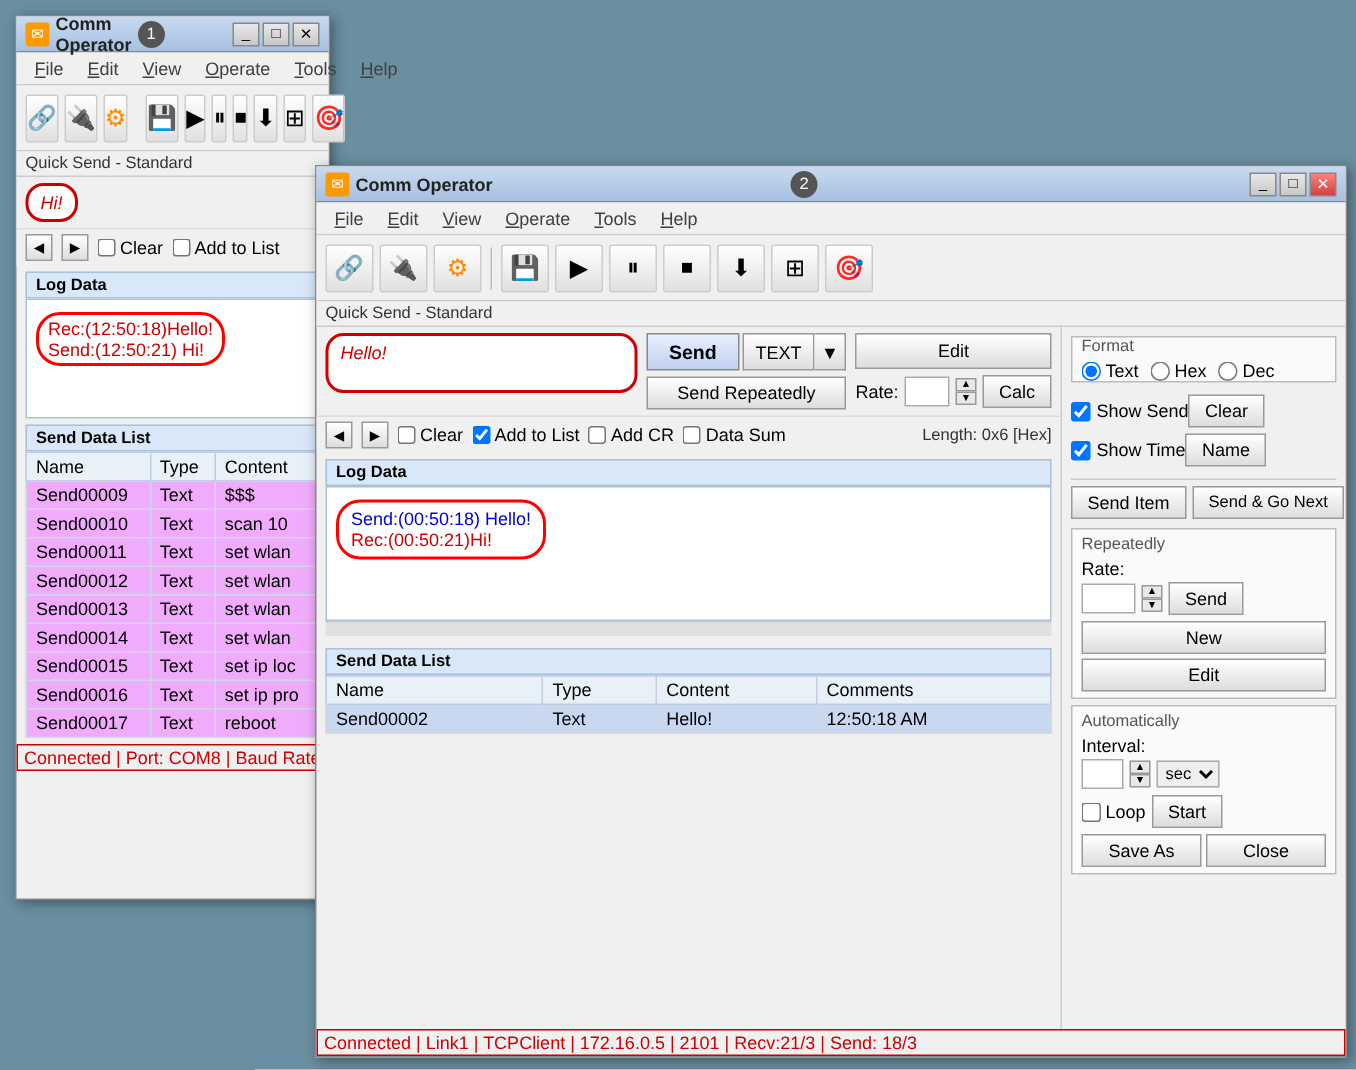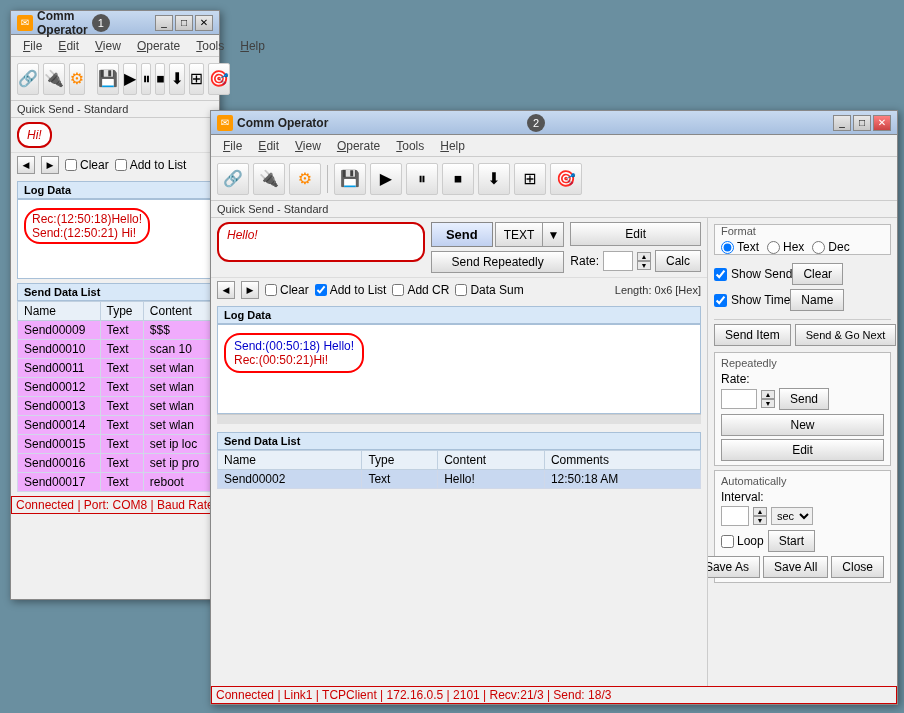--- a/index.html
+++ b/index.html
@@ -435,21 +435,20 @@
           </div>
           <div style="display:flex;align-items:center;gap:4px;margin-bottom:4px;">
             <label style="display:flex;align-items:center;gap:3px;">
               <input type="checkbox" style="">
               <span>Loop</span>
             </label>
             <button class="panel-btn">Start</button>
           </div>
           <div style="display:flex;flex-direction:row;gap:3px;justify-content:flex-end;">
             <button class="panel-btn" style="width:100%;">Save As</button>
-            <button class="panel-btn" style="width:100%;">Save All</button>
             <button class="panel-btn" style="width:100%;">Close</button>
           </div>
         </div>
       </div>
     </div>
   </div>
 
   <div class="statusbar connected-bar" style="position:absolute;bottom:0;left:0;right:0;">
     <span>Connected | Link1 | TCPClient | 172.16.0.5 | 2101 | Recv:21/3 | Send: 18/3</span>
   </div>

